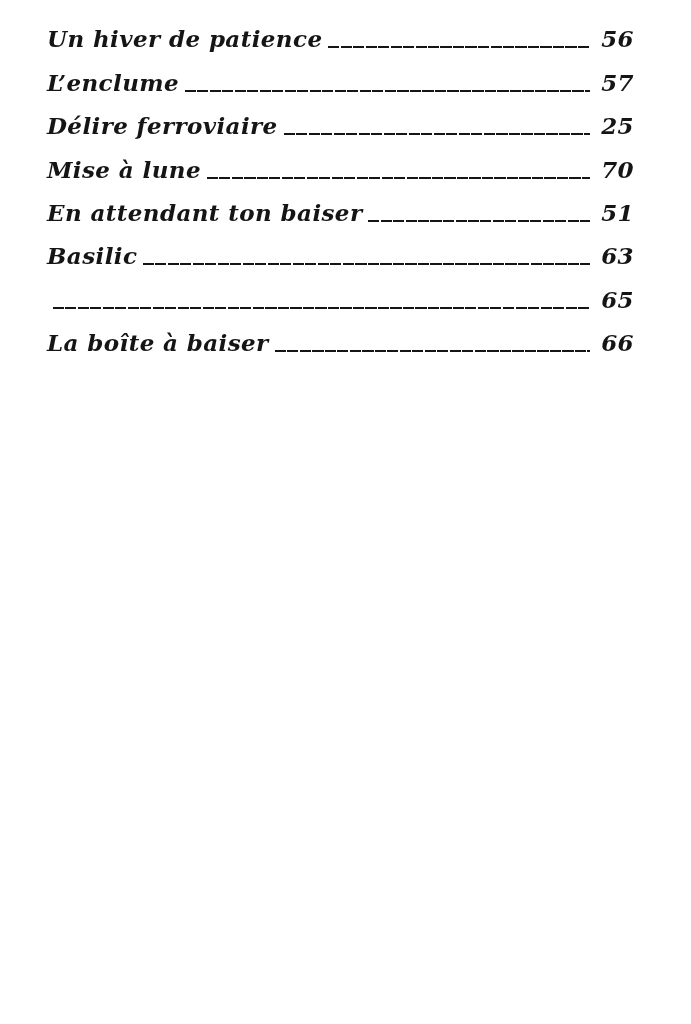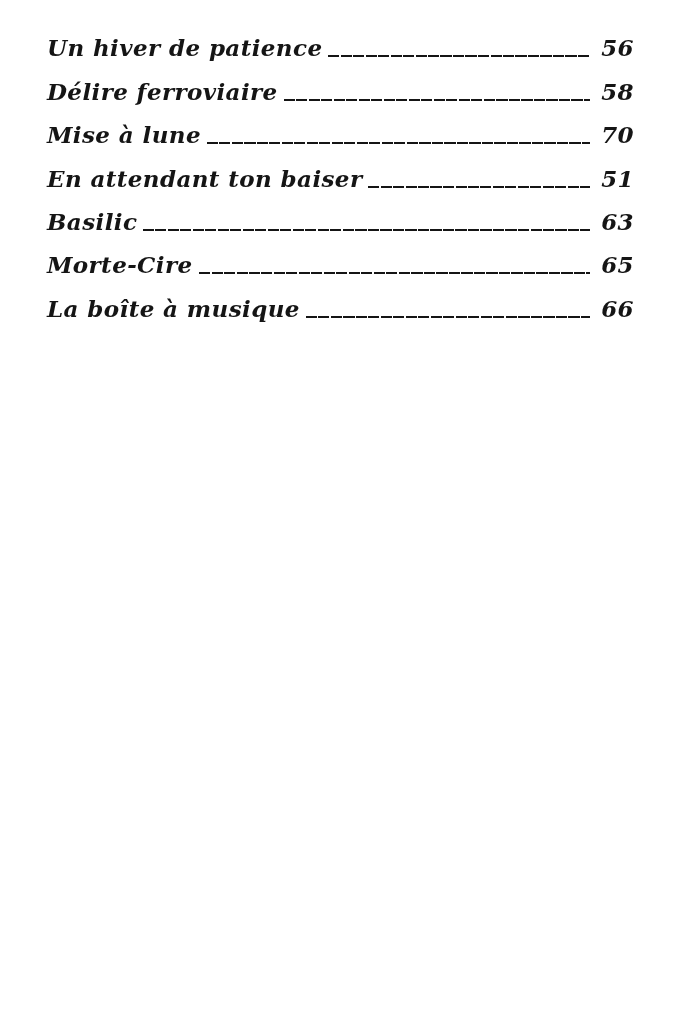--- a/index.html
+++ b/index.html
@@ -11,21 +11,21 @@
     height: 1024px;
     background: #ffffff;
     font-family: "DejaVu Serif", serif;
     color: #151515;
     overflow: hidden;
   }
   .page {
     box-sizing: border-box;
     width: 691px;
     height: 1024px;
-    padding: 18px 57px 0 47px;
+    padding: 9px 57px 0 47px;
     background: #ffffff;
   }
   .toc-row {
     display: flex;
     align-items: flex-end;
     height: 43.4px;
     font-style: italic;
     font-weight: bold;
     font-size: 23px;
     letter-spacing: 0.4px;
@@ -54,25 +54,30 @@
 <body>
 
 <div class="page">
   <div id="toc-list">
   <div class="toc-row">
     <span class="toc-title">Un hiver de patience</span>
     <span class="toc-leader"></span>
     <span class="toc-page">56</span>
   </div>
 
+  <div class="toc-row">
+    <span class="toc-title">L’enclume</span>
+    <span class="toc-leader"></span>
+    <span class="toc-page">57</span>
+  </div>
 
   <div class="toc-row">
     <span class="toc-title">Délire ferroviaire</span>
     <span class="toc-leader"></span>
-    <span class="toc-page">58</span>
+    <span class="toc-page">25</span>
   </div>
 
   <div class="toc-row">
     <span class="toc-title">Mise à lune</span>
     <span class="toc-leader"></span>
     <span class="toc-page">70</span>
   </div>
 
   <div class="toc-row">
     <span class="toc-title">En attendant ton baiser</span>
@@ -80,25 +85,24 @@
     <span class="toc-page">51</span>
   </div>
 
   <div class="toc-row">
     <span class="toc-title">Basilic</span>
     <span class="toc-leader"></span>
     <span class="toc-page">63</span>
   </div>
 
   <div class="toc-row">
-    <span class="toc-title">Morte-Cire</span>
     <span class="toc-leader"></span>
     <span class="toc-page">65</span>
   </div>
 
   <div class="toc-row">
-    <span class="toc-title">La boîte à musique</span>
+    <span class="toc-title">La boîte à baiser</span>
     <span class="toc-leader"></span>
     <span class="toc-page">66</span>
   </div>
 
 </div>
 </div>
 
 </body></html>

